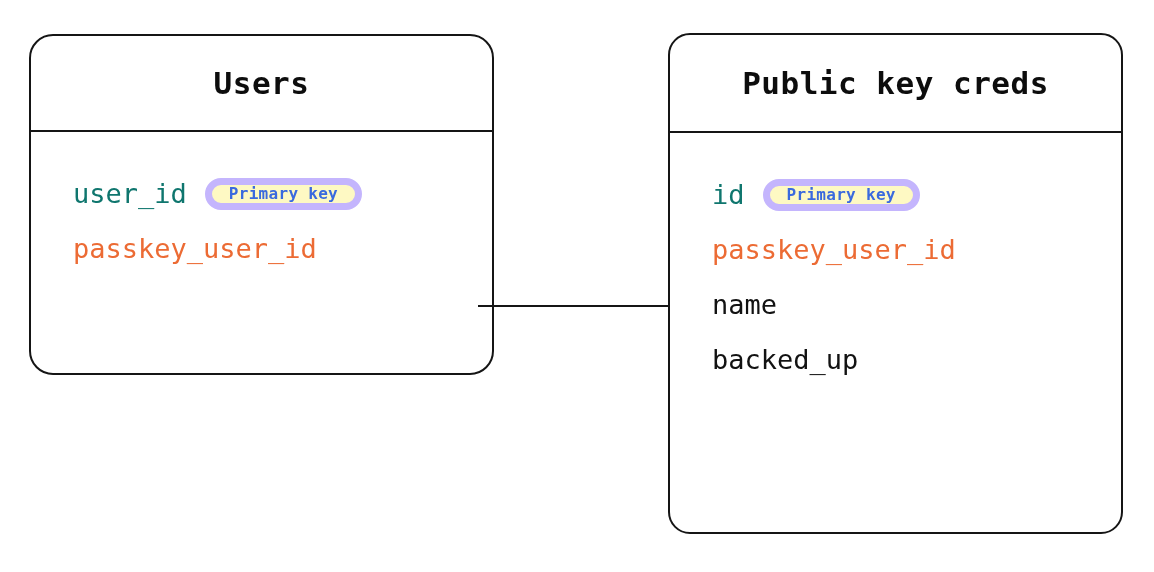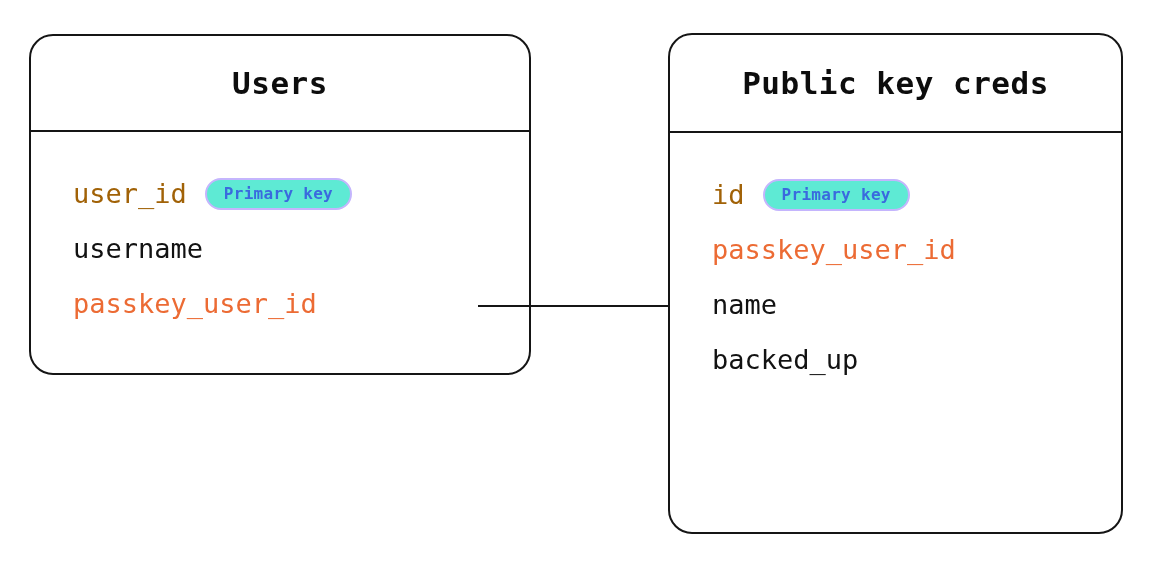--- a/index.html
+++ b/index.html
@@ -26,28 +26,29 @@
     box-sizing: border-box;
     background: #ffffff;
     border: 2px solid #151515;
     border-radius: 24px;
     display: flex;
     flex-direction: column;
   }
   #entity-users {
     left: 29px;
     top: 34px;
-    width: 502px;
+    width: 465px;
     height: 341px;
   }
   #entity-pkcreds {
     left: 668px;
     top: 33px;
     width: 455px;
     height: 501px;
+    border-radius: 22px;
   }
 
   .entity-header {
     height: 94px;
     flex: 0 0 auto;
     display: flex;
     align-items: center;
     justify-content: center;
     border-bottom: 2px solid #151515;
   }
@@ -73,36 +74,36 @@
     display: flex;
     align-items: center;
   }
   .field-name {
     font-family: "DejaVu Sans Mono", monospace;
     font-size: 27px;
     color: #121212;
     white-space: nowrap;
     letter-spacing: 0px;
   }
-  .field-name.is-pk     { color: #a16207; }
+  .field-name.is-pk     { color: #0f766e; }
   .field-name.is-fk     { color: #ec6b34; }
   .field-name.is-plain  { color: #121212; }
 
   
   .pk-badge {
     margin-left: 18px;
     display: inline-flex;
     align-items: center;
     justify-content: center;
     box-sizing: border-box;
     height: 32px;
     padding: 0 17px;
-    border: 2px solid #c4b5fd;
+    border: 7px solid #c4b5fd;
     border-radius: 999px;
-    background: #5eead4;
+    background: #fef9c3;
   }
   .pk-badge-label {
     font-family: "DejaVu Sans Mono", monospace;
     font-size: 16px;
     font-weight: bold;
     color: #3a6ade;
     letter-spacing: 0.3px;
     white-space: nowrap;
     line-height: 1;
   }
@@ -128,23 +129,20 @@
     </div>
     <div class="entity-fields">
 
       <div class="field-row">
         <span class="field-name is-pk">user_id</span>
         <span class="pk-badge">
           <span class="pk-badge-label">Primary key</span>
         </span>
       </div>
 
-      <div class="field-row">
-        <span class="field-name is-plain">username</span>
-      </div>
 
       <div class="field-row">
         <span class="field-name is-fk">passkey_user_id</span>
       </div>
 
     </div>
   </div>
 
   <div id="relationship-connector"></div>
 

